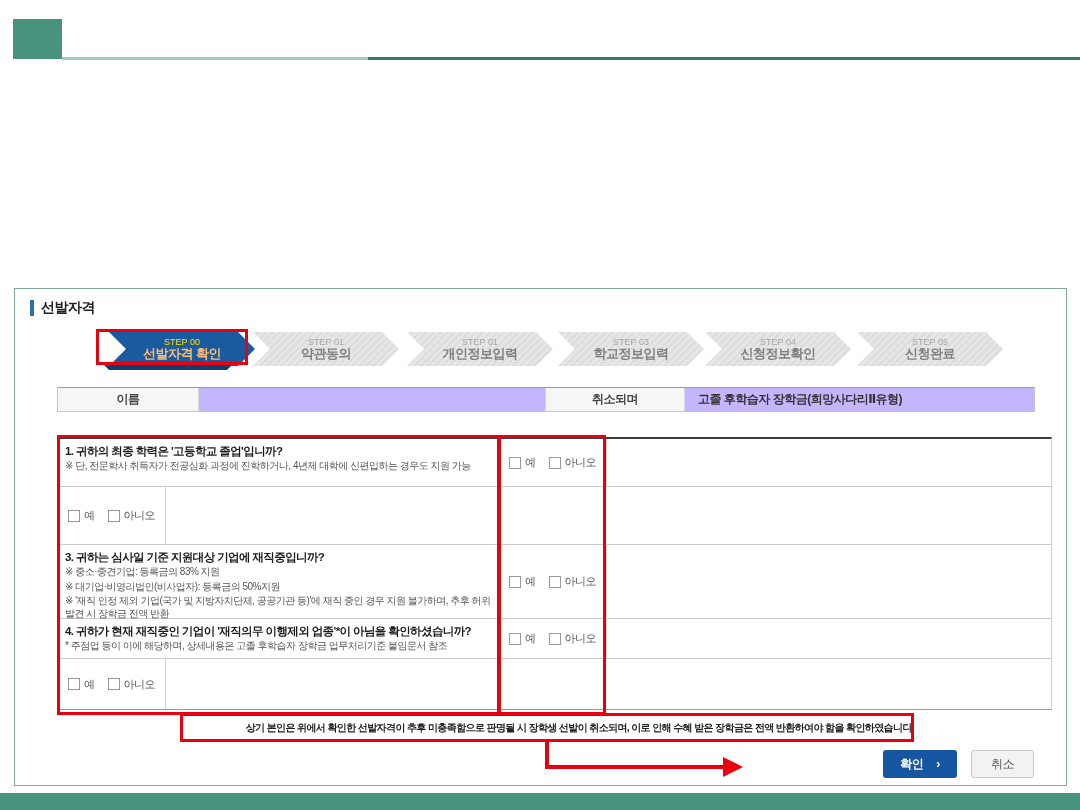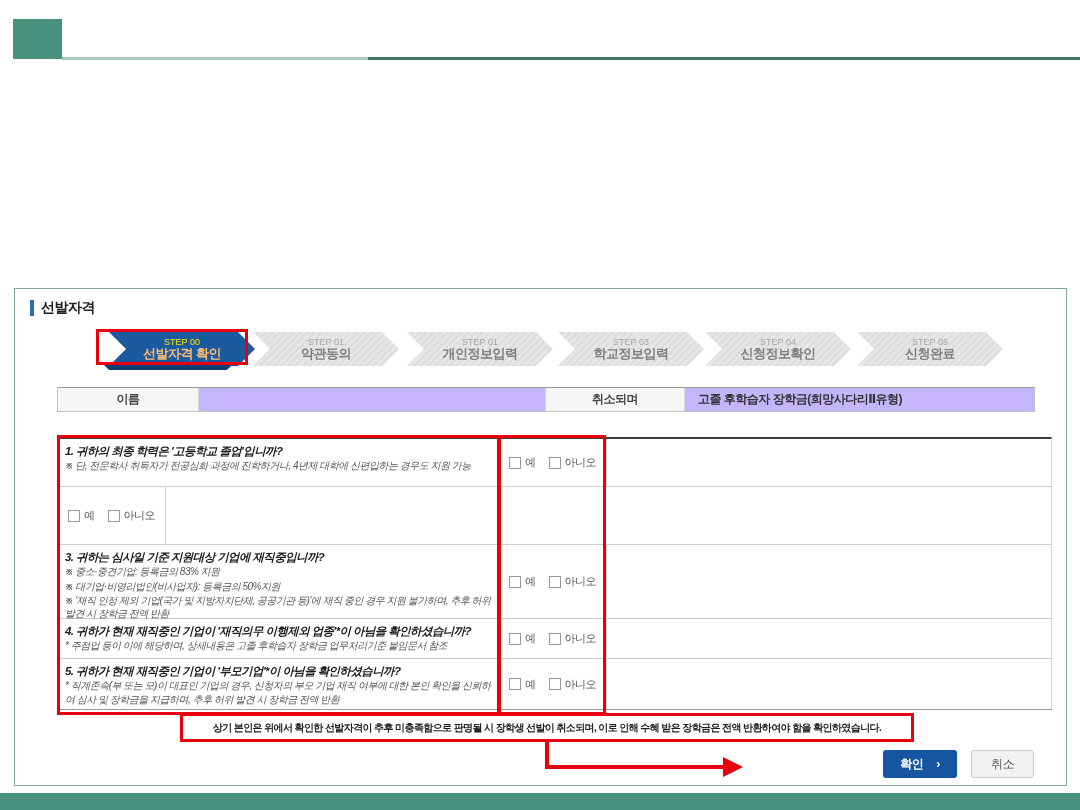--- a/index.html
+++ b/index.html
@@ -39,32 +39,32 @@
   .info-table .hd{background:#f6f6f6;justify-content:center;font-weight:bold;color:#444;}
   .info-table .val{background:#c4b5fd;padding-left:13px;color:#333;font-weight:600;}
   .info-table .cell:last-child{border-right:none;}
   .c-name-h{width:141px;} .c-name-v{width:347px;} .c-prod-h{width:139px;} .c-prod-v{flex:1;}
 
   
   .q-table{left:59px;top:437px;width:993px;border-top:2px solid #3c3c3c;border-bottom:1px solid #9a9a9a;
            border-left:1px solid #d0d0d0;border-right:1px solid #d0d0d0;box-sizing:border-box;background:#fff;}
   .qrow{display:flex;border-bottom:1px solid #cccccc;box-sizing:border-box;}
   .qrow:last-child{border-bottom:none;}
-  .qcell{width:441px;box-sizing:border-box;border-right:1px solid #d0d0d0;padding:5px 8px 0 5px;font-style:italic;}
+  .qcell{width:441px;box-sizing:border-box;border-right:1px solid #d0d0d0;padding:5px 8px 0 5px;}
   .qtitle{font-size:11.5px;font-weight:bold;color:#1a1a1a;letter-spacing:-0.6px;line-height:1.25;}
   .qnote{font-size:10px;color:#555;letter-spacing:-0.5px;line-height:1.32;margin-top:1px;}
   .acell{width:106px;box-sizing:border-box;border-right:1px solid #d0d0d0;
          display:flex;align-items:center;padding-left:8px;gap:13px;}
   .fcell{flex:1;}
   .chk{display:flex;align-items:center;gap:4px;cursor:pointer;}
   .chk .box{width:12px;height:12px;border:1px solid #999;background:#fff;display:inline-block;box-sizing:border-box;}
   .chk .txt{font-size:11px;color:#555;letter-spacing:-0.5px;}
 
   
-  .confirm-text{left:180px;top:714px;width:734px;height:28px;line-height:28px;text-align:center;
+  .confirm-text{left:180px;top:714px;width:734px;height:28px;line-height:28px;text-align:right;
                 font-size:10px;font-weight:bold;color:#222;letter-spacing:-0.6px;white-space:nowrap;}
 
   
   .anno{border:3px solid #e8000f;box-sizing:border-box;pointer-events:none;}
   .anno-step{left:96px;top:329px;width:152px;height:36px;}
   .anno-questions{left:57px;top:435px;width:443px;height:280px;}
   .anno-checkbox{left:498px;top:435px;width:108px;height:280px;}
   .anno-confirm{left:180px;top:713px;width:734px;height:29px;}
   .arrow-v{left:545px;top:742px;width:4px;height:27px;background:#e8000f;}
   .arrow-h{left:545px;top:765px;width:180px;height:4px;background:#e8000f;}
@@ -192,24 +192,20 @@
       </span>
       <span class="chk">
         <span class="box"></span>
         <span class="txt">아니오</span>
       </span>
     </div>
     <div class="fcell"></div>
   </div>
 
   <div class="qrow" style="height:50px">
-    <div class="qcell">
-      <div class="qtitle">5. 귀하가 현재 재직중인 기업이 '부모기업'*이 아님을 확인하셨습니까?</div>
-      <div class="qnote">* 직계존속(부 또는 모)이 대표인 기업의 경우, 신청자의 부모 기업 재직 여부에 대한 본인 확인을 신뢰하여 심사 및 장학금을 지급하며, 추후 허위 발견 시 장학금 전액 반환</div>
-    </div>
     <div class="acell">
       <span class="chk">
         <span class="box"></span>
         <span class="txt">예</span>
       </span>
       <span class="chk">
         <span class="box"></span>
         <span class="txt">아니오</span>
       </span>
     </div>

